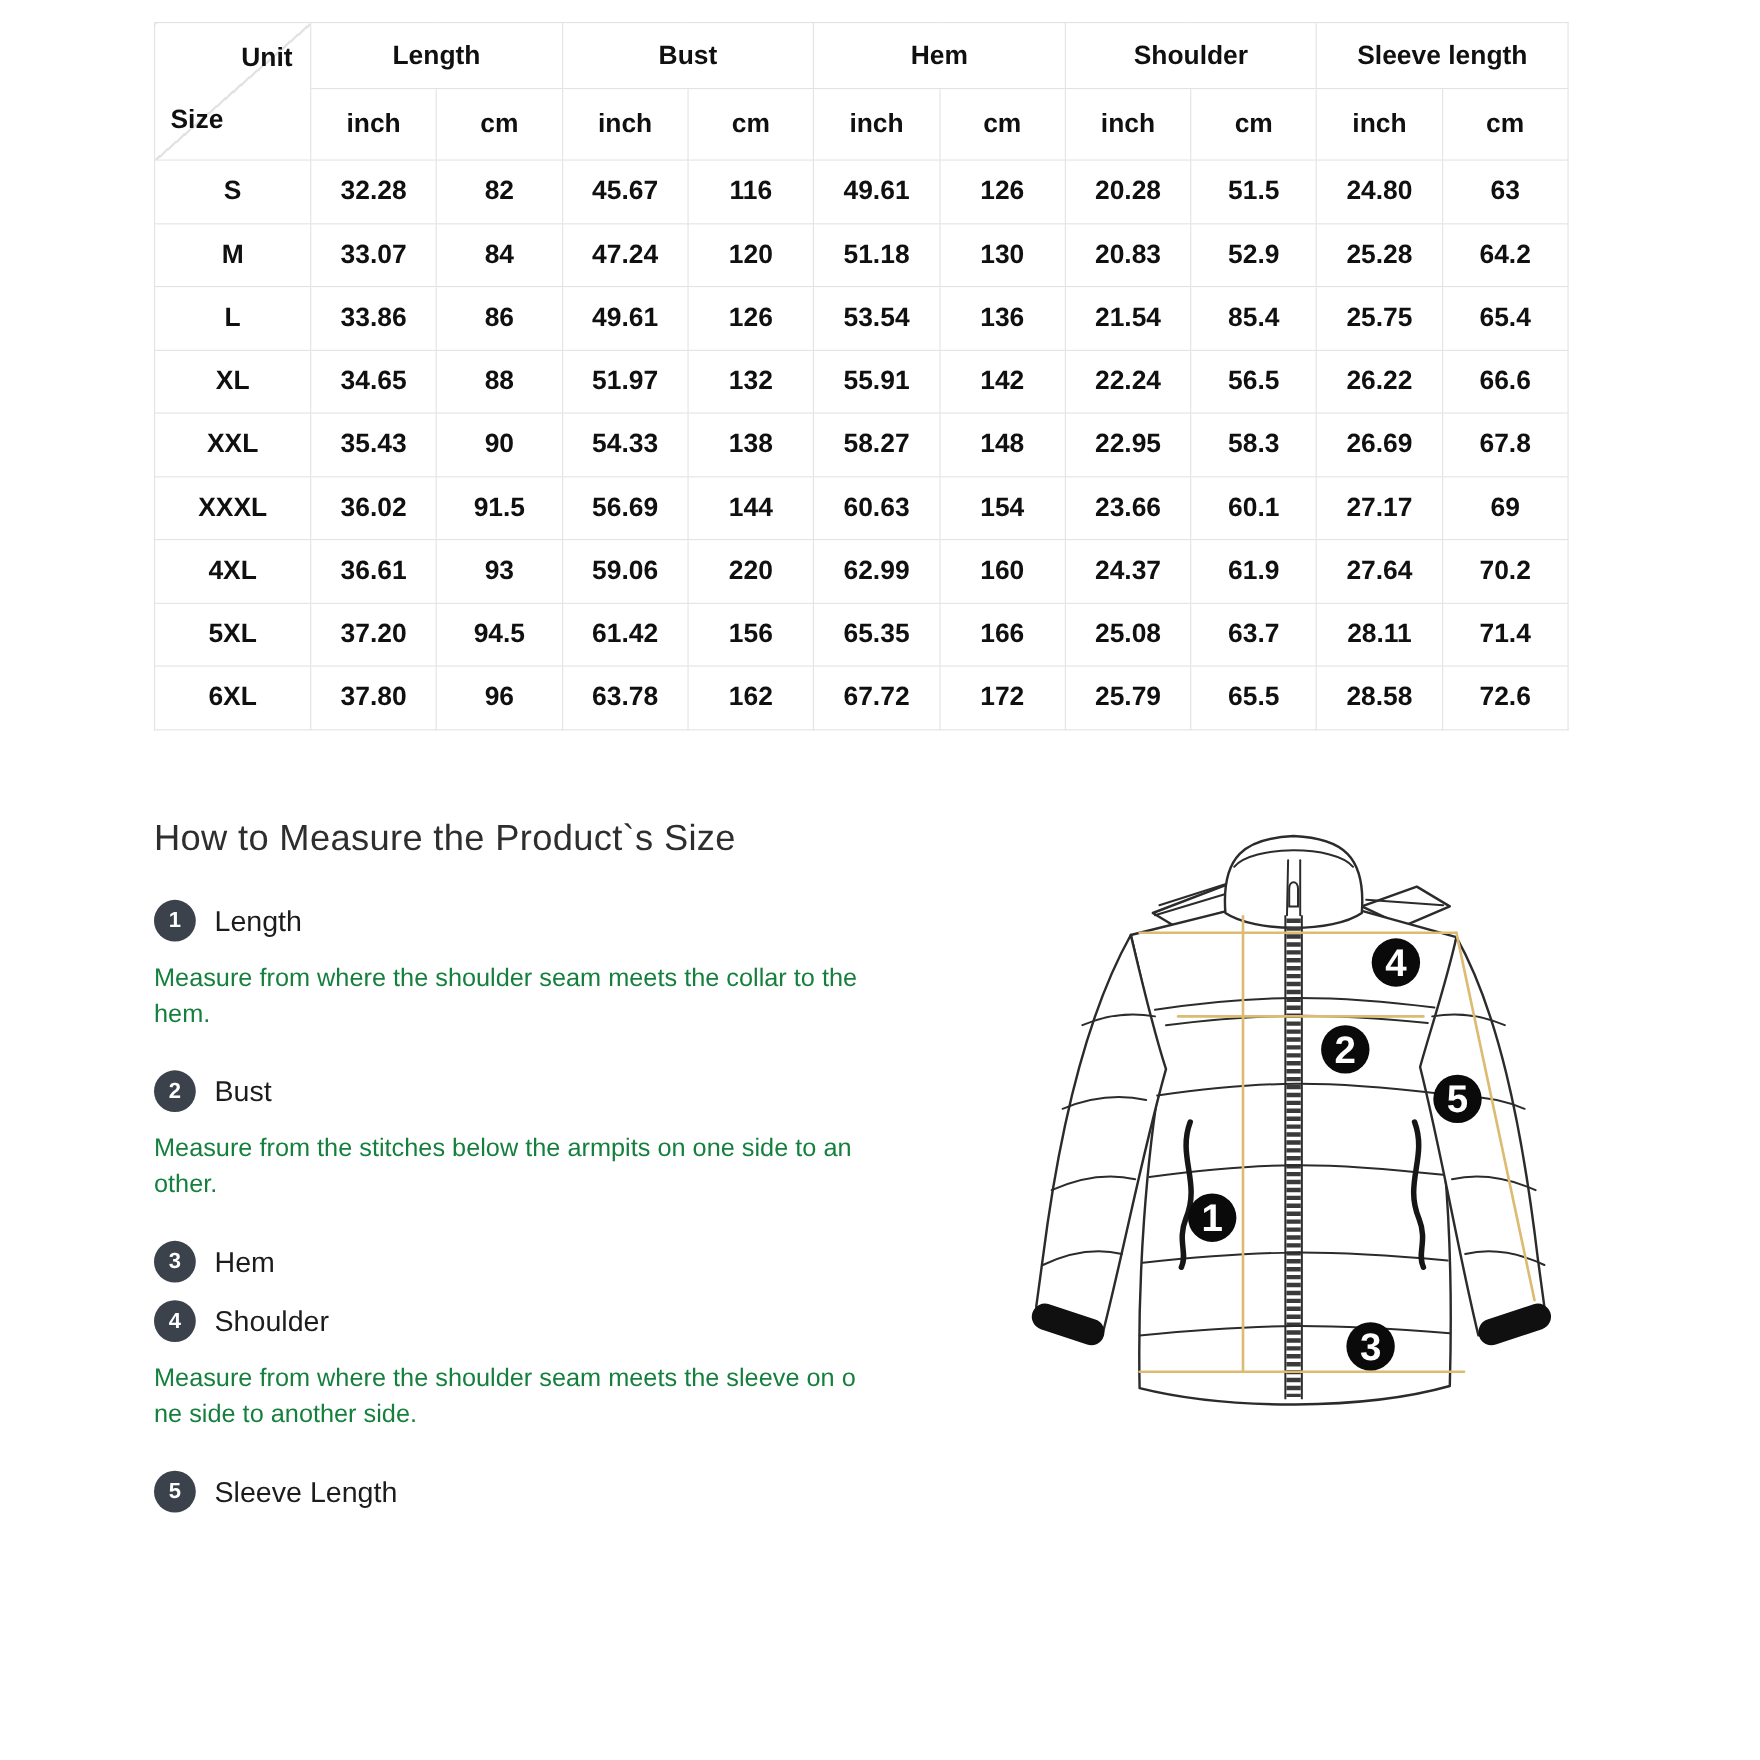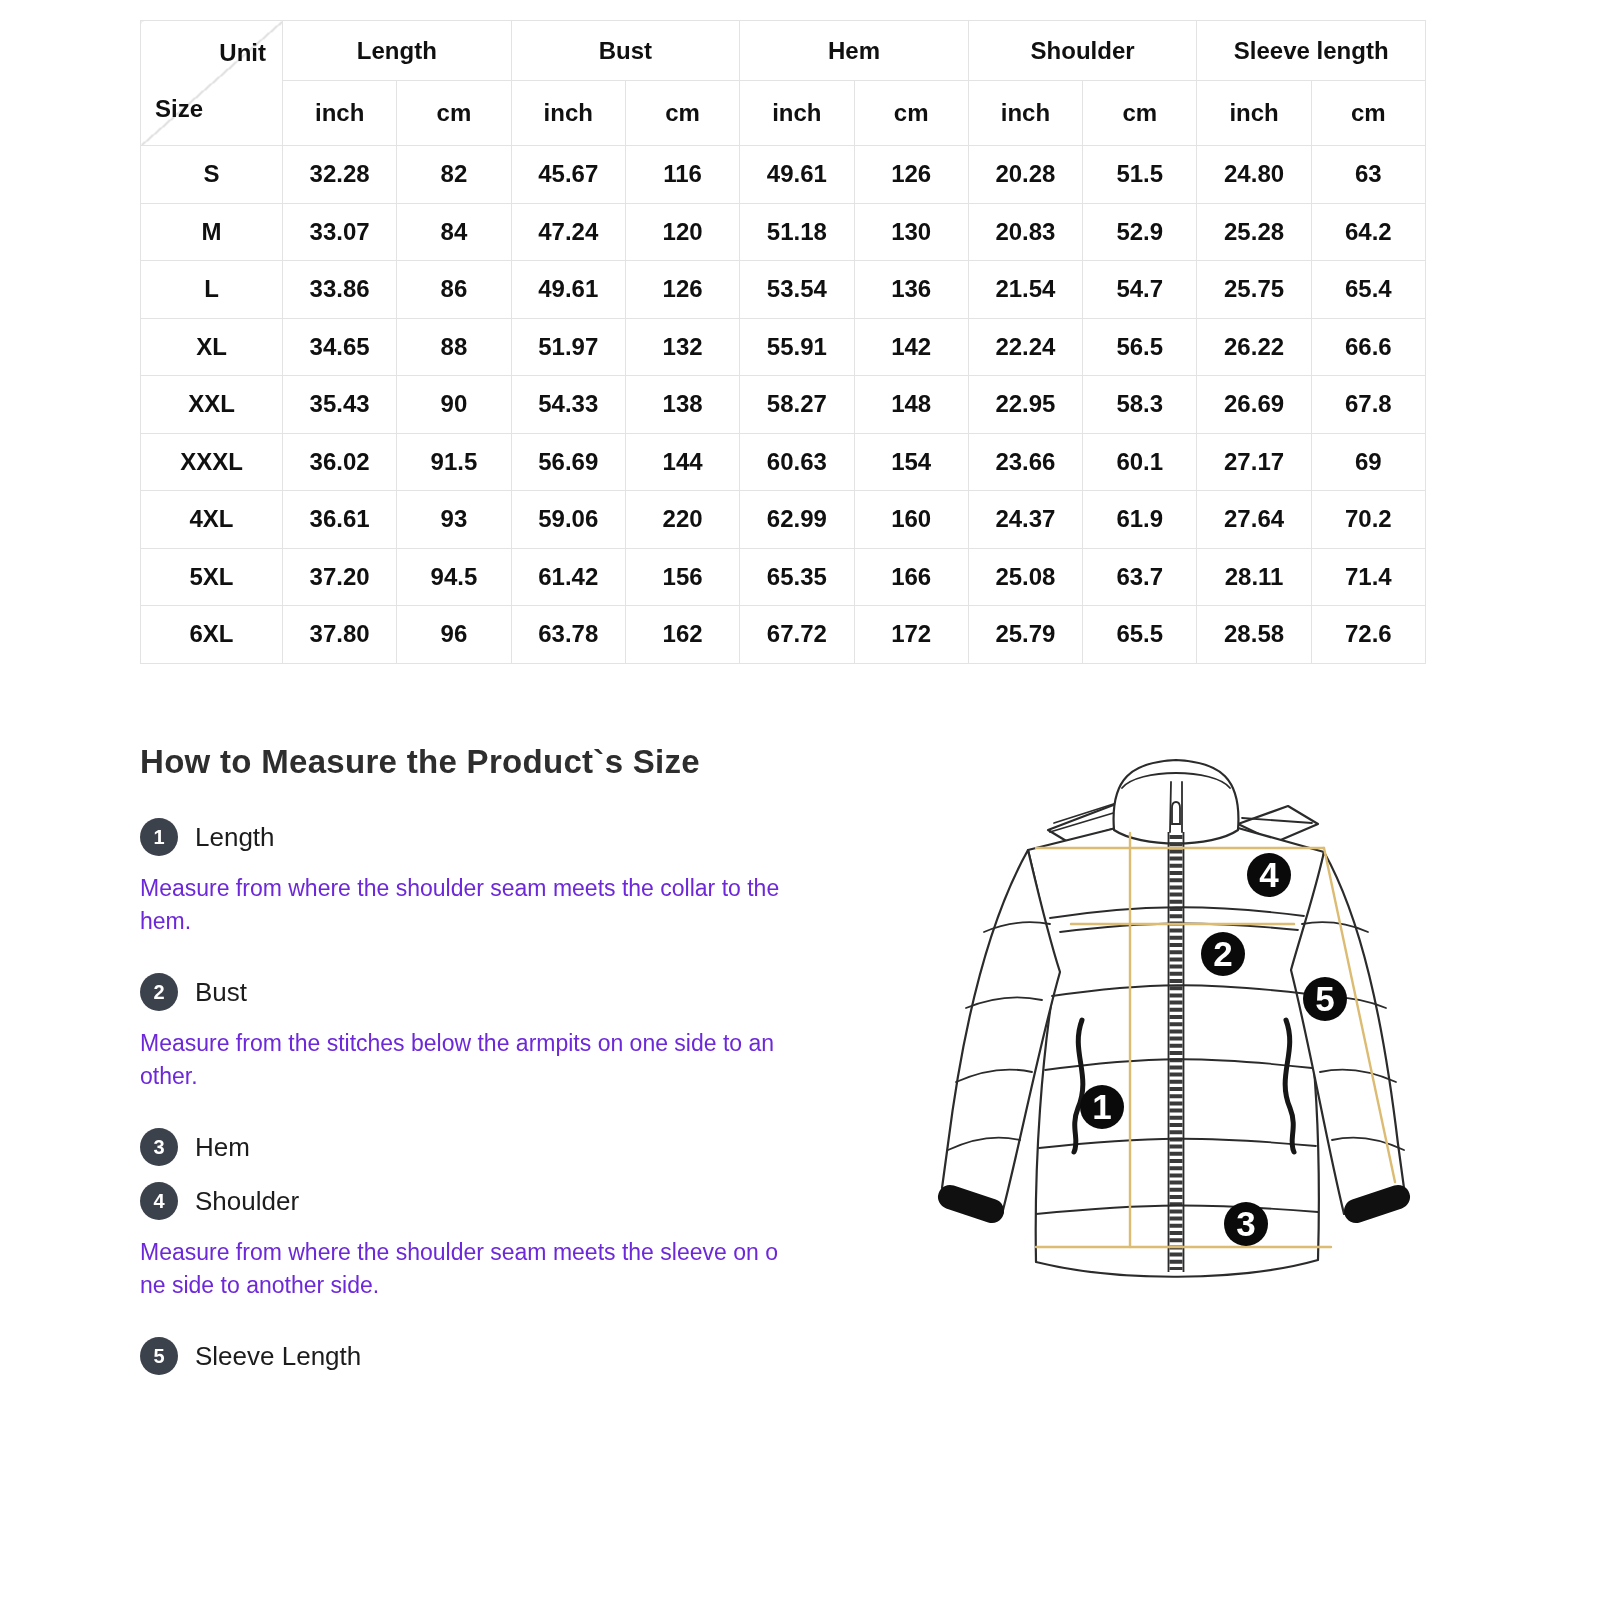--- a/index.html
+++ b/index.html
@@ -17,26 +17,26 @@
   td.corner{position:relative;padding:0;
     background-image:linear-gradient(to bottom right,transparent calc(50% - 1px),#e0e0e0 calc(50% - 1px),#e0e0e0 calc(50% + 1px),transparent calc(50% + 1px));}
   .corner-unit{position:absolute;top:18px;right:16px;font-weight:700;font-size:24px;}
   .corner-size{position:absolute;bottom:22px;left:14px;font-weight:700;font-size:24px;}
 
   .footnote{position:absolute;left:140px;top:674px;width:1100px;font-size:20px;line-height:28px;
     color:#9b9b9b;font-weight:400;}
 
   
   .measure-col{position:absolute;left:140px;top:740px;width:910px;}
-  h1.howto{margin:0 0 34px 0;font-size:33px;line-height:44px;font-weight:700;color:#2e2e2e;letter-spacing:.3px;}
+  h1.howto{margin:0 0 34px 0;font-size:33px;line-height:44px;font-weight:400;color:#2e2e2e;letter-spacing:.3px;}
   .item-head{display:flex;align-items:center;gap:17px;height:38px;margin:0 0 16px 0;}
   .badge{width:38px;height:38px;border-radius:50%;background:#3b424c;color:#fff;display:flex;
     align-items:center;justify-content:center;font-size:20px;font-weight:700;flex:0 0 38px;}
   .item-label{font-size:26px;color:#1c1c1c;font-weight:400;}
-  .item-para{margin:0 0 35px 0;font-size:23px;line-height:33px;color:#6d28d9;white-space:pre-line;font-weight:400;}
+  .item-para{margin:0 0 35px 0;font-size:23px;line-height:33px;color:#15803d;white-space:pre-line;font-weight:400;}
 
   
   .diagram{position:absolute;left:920px;top:720px;width:600px;height:620px;}
   .outline{fill:#ffffff;stroke:#2b2b2b;stroke-width:2.2;stroke-linejoin:round;stroke-linecap:round;}
   .seam{fill:none;stroke:#2b2b2b;stroke-width:1.8;stroke-linecap:round;}
   .mline{fill:none;stroke-width:2.4;stroke-linecap:round;}
   .marker-num{font-family:"Liberation Sans","DejaVu Sans",sans-serif;font-size:35px;font-weight:700;text-anchor:middle;}
 </style>
 </head>
 <body>
@@ -112,21 +112,21 @@
     </tr>
           <tr class="r-data">
       <th class="size">L</th>
       <td>33.86</td>
       <td>86</td>
       <td>49.61</td>
       <td>126</td>
       <td>53.54</td>
       <td>136</td>
       <td>21.54</td>
-      <td>54.7</td>
+      <td>85.4</td>
       <td>25.75</td>
       <td>65.4</td>
     </tr>
           <tr class="r-data">
       <th class="size">XL</th>
       <td>34.65</td>
       <td>88</td>
       <td>51.97</td>
       <td>132</td>
       <td>55.91</td>

